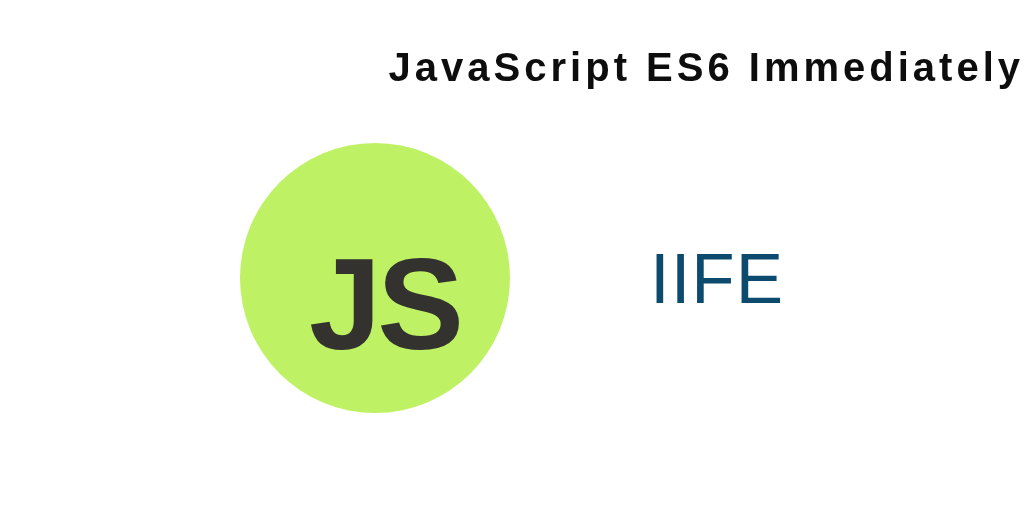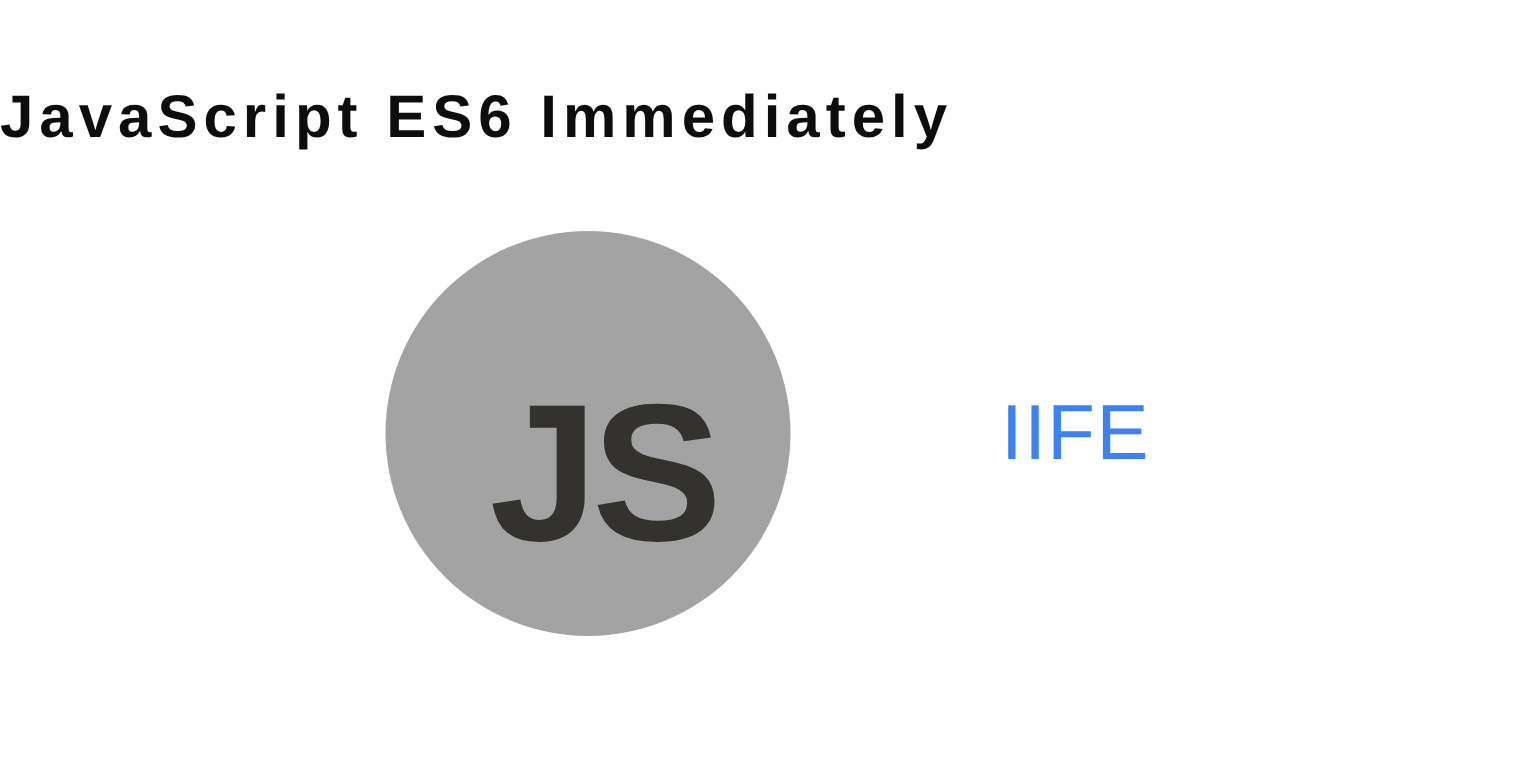--- a/index.html
+++ b/index.html
@@ -9,56 +9,56 @@
     }
     body {
       width: 1024px;
       height: 512px;
       background: #ffffff;
       font-family: Arial, Helvetica, sans-serif;
       position: relative;
       overflow: hidden;
     }
     .title {
-      text-align: left;
+      text-align: right;
       font-size: 40px;
       font-weight: 700;
       color: #0d0d0d;
       letter-spacing: 4px;
       line-height: 1.3;
-      padding-top: 52px;
+      padding-top: 41px;
     }
     .content {
       display: flex;
       align-items: center;
       justify-content: center;
       padding-top: 50px;
       gap: 140px;
     }
     .js-badge {
       width: 270px;
       height: 270px;
       border-radius: 50%;
-      background: #a3a3a3;
+      background: #bef264;
       position: relative;
     }
     .js-text {
       position: absolute;
       bottom: 34px;
       right: 50px;
       font-size: 130px;
       font-weight: 700;
       color: #34322e;
       font-family: Arial, Helvetica, sans-serif;
       letter-spacing: -4px;
     }
     .iife-text {
-      font-size: 52px;
+      font-size: 71px;
       font-weight: 400;
-      color: #3b82f6;
+      color: #0c4a6e;
       letter-spacing: 1px;
       font-family: Arial, Helvetica, sans-serif;
     }
   </style>
 </head>
 <body>
 
 <div class="title">
   <div>JavaScript ES6 Immediately</div>
 </div>

